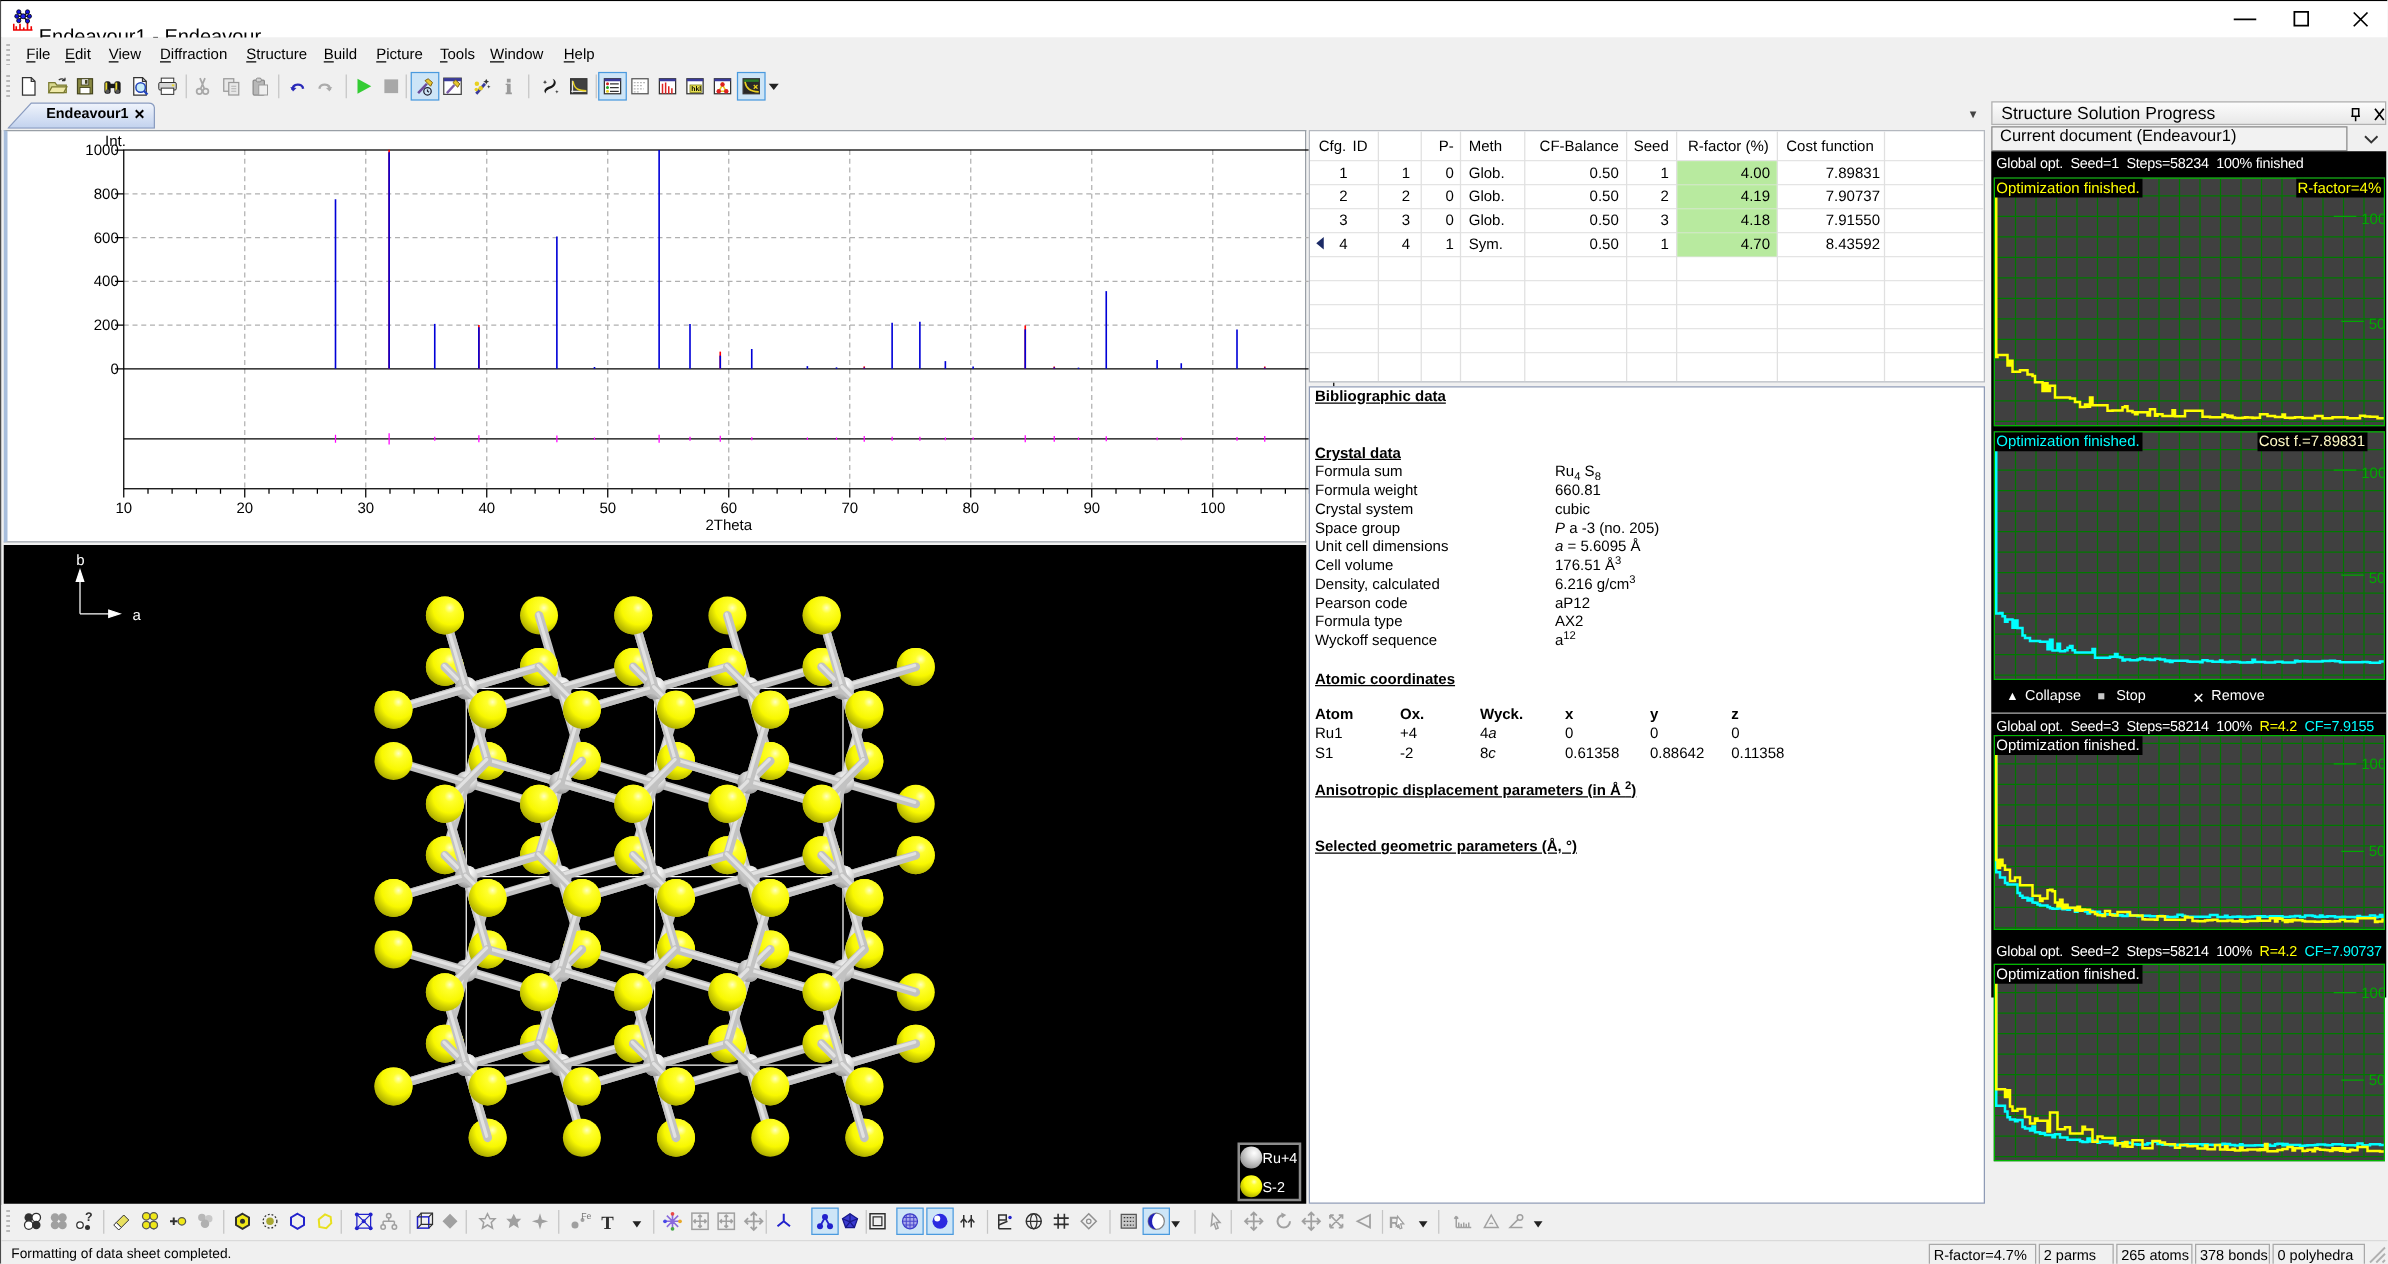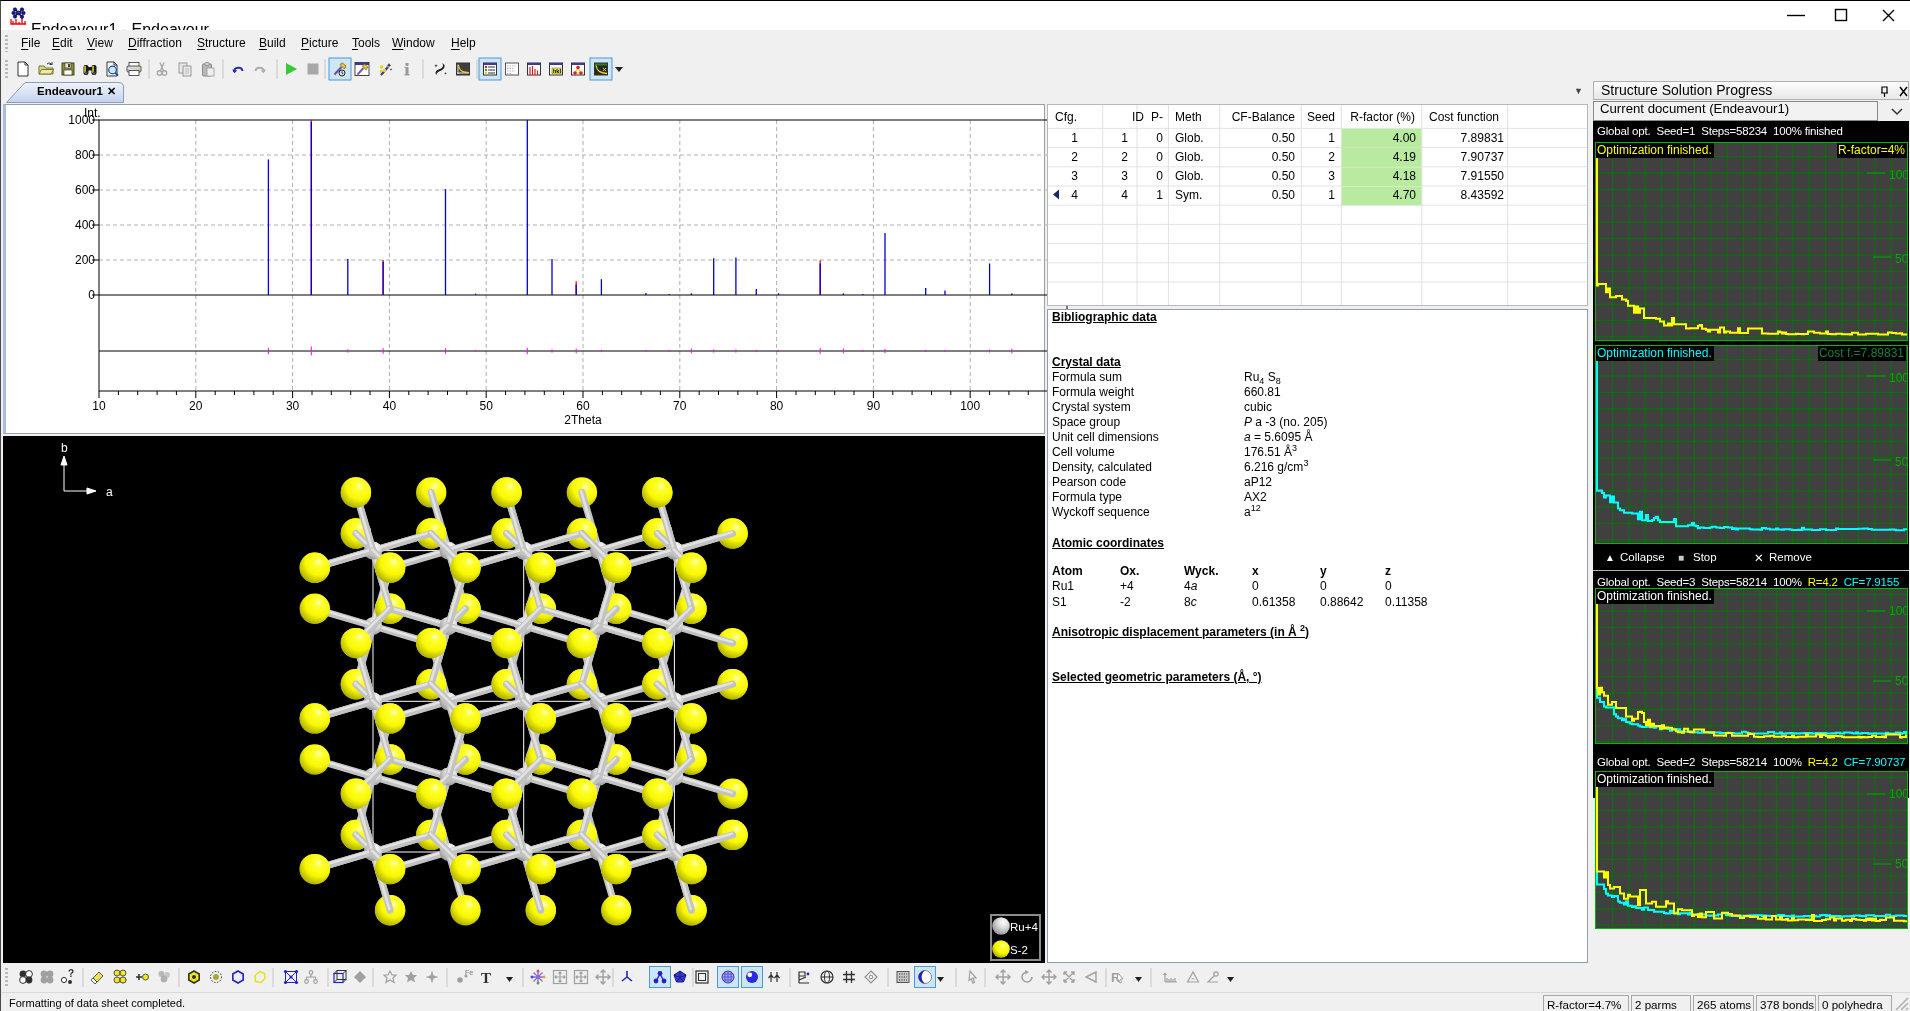--- a/index.html
+++ b/index.html
@@ -1175,21 +1175,21 @@
 <line x1="293.3" y1="0" x2="293.3" y2="200" stroke="#e0e0e0" stroke-width="1"></line>
 <line x1="373.9" y1="0" x2="373.9" y2="200" stroke="#e0e0e0" stroke-width="1"></line>
 <line x1="459.6" y1="0" x2="459.6" y2="200" stroke="#e0e0e0" stroke-width="1"></line>
 <rect x="293.8" y="23.9" width="79.59999999999997" height="18.7" fill="#b8ea9f"></rect>
 <rect x="293.8" y="43.1" width="79.59999999999997" height="18.7" fill="#b8ea9f"></rect>
 <rect x="293.8" y="62.3" width="79.59999999999997" height="18.7" fill="#b8ea9f"></rect>
 <rect x="293.8" y="81.5" width="79.59999999999997" height="18.7" fill="#b8ea9f"></rect>
 <path d="M11 84.5 L11 94.5 L5 89.5 Z" fill="#1b2a66"></path>
 </svg>
 <div class="abs" style="left:7px;top:5px">Cfg.</div>
-<div class="abs" style="left:16px;top:5px;width:80px;text-align:right">ID</div>
+<div class="abs" style="left:0px;top:5px;width:80px;text-align:center">ID</div>
 <div class="abs" style="left:35px;top:5px;width:80px;text-align:right">P-</div>
 <div class="abs" style="left:127px;top:5px">Meth</div>
 <div class="abs" style="left:167px;top:5px;width:80px;text-align:right">CF-Balance</div>
 <div class="abs" style="left:207px;top:5px;width:80px;text-align:right">Seed</div>
 <div class="abs" style="left:287px;top:5px;width:80px;text-align:right">R-factor (%)</div>
 <div class="abs" style="left:381px;top:5px">Cost function</div>
 <div class="abs" style="left:-50px;top:25.599999999999998px;width:80px;text-align:right">1</div>
 <div class="abs" style="left:0px;top:25.599999999999998px;width:80px;text-align:right">1</div>
 <div class="abs" style="left:35px;top:25.599999999999998px;width:80px;text-align:right">0</div>
 <div class="abs" style="left:127px;top:25.599999999999998px">Glob.</div>
@@ -1362,21 +1362,21 @@
 <line x1="0" y1="177.6" x2="311" y2="177.6"></line>
 <line x1="0" y1="194.0" x2="311" y2="194.0"></line>
 <line x1="271" y1="30" x2="289" y2="30" stroke="#00a800"></line>
 <line x1="277" y1="114" x2="295" y2="114" stroke="#00a800"></line>
             </g>
         <text class="glabel" x="293" y="36">100</text>
         <text class="glabel" x="299" y="120">50</text>
         <polyline points="1,0.0 1,0.0 1,144.7 2,144.7 4,144.7 4,144.4 6,144.4 6,146.9 8,146.9 8,151.4 10,151.4 10,149.5 12,149.5 14,149.5 14,156.2 16,156.2 16,150.4 18,150.4 18,156.4 20,156.4 22,156.4 22,162.4 24,162.4 24,164.3 26,164.3 28,164.3 28,166.8 30,166.8 32,166.8 34,166.8 36,166.8 36,167.4 38,167.4 40,167.4 42,167.4 42,173.3 44,173.3 44,165.7 46,165.7 46,174.3 48,174.3 50,174.3 50,168.9 52,168.9 52,174.9 54,174.9 56,174.9 56,174.1 58,174.1 58,172.1 60,172.1 60,170.8 62,170.8 62,174.2 64,174.2 64,175.9 66,175.9 68,175.9 70,175.9 72,175.9 74,175.9 76,175.9 78,175.9 78,173.1 80,173.1 80,180.2 82,180.2 84,180.2 86,180.2 88,180.2 90,180.2 92,180.2 92,179.3 94,179.3 96,179.3 96,177.1 98,177.1 98,179.6 100,179.6 100,179.9 102,179.9 102,182.3 104,182.3 104,181.5 106,181.5 108,181.5 108,182.1 110,182.1 112,182.1 114,182.1 114,181.5 116,181.5 116,180.8 118,180.8 120,180.8 120,181.5 122,181.5 124,181.5 124,182.0 126,182.0 128,182.0 128,180.9 130,180.9 132,180.9 132,181.6 134,181.6 136,181.6 136,182.9 138,182.9 138,182.3 140,182.3 140,183.5 142,183.5 142,182.6 144,182.6 146,182.6 148,182.6 150,182.6 152,182.6 154,182.6 154,183.2 156,183.2 156,183.4 158,183.4 160,183.4 162,183.4 164,183.4 164,183.7 166,183.7 166,182.1 168,182.1 170,182.1 170,182.8 172,182.8 174,182.8 174,183.4 176,183.4 178,183.4 180,183.4 180,182.4 182,182.4 182,183.6 184,183.6 186,183.6 186,183.8 188,183.8 188,183.3 190,183.3 192,183.3 194,183.3 194,183.5 196,183.5 196,183.9 198,183.9 200,183.9 202,183.9 202,183.8 204,183.8 204,184.0 206,184.0 206,181.8 208,181.8 208,183.6 210,183.6 212,183.6 214,183.6 216,183.6 216,184.0 218,184.0 220,184.0 222,184.0 224,184.0 224,183.3 226,183.3 228,183.3 230,183.3 230,184.0 232,184.0 234,184.0 236,184.0 238,184.0 240,184.0 240,182.6 242,182.6 242,183.1 244,183.1 244,183.0 246,183.0 248,183.0 250,183.0 250,183.1 252,183.1 254,183.1 256,183.1 258,183.1 260,183.1 262,183.1 262,182.7 264,182.7 266,182.7 268,182.7 268,182.6 270,182.6 272,182.6 272,183.0 274,183.0 276,183.0 276,183.8 278,183.8 280,183.8 282,183.8 282,183.8 284,183.8 286,183.8 288,183.8 290,183.8 292,183.8 294,183.8 294,183.6 296,183.6 298,183.6 298,183.7 300,183.7 300,184.2 302,184.2 304,184.2 304,184.2 306,184.2 306,184.2 308,184.2 308,183.2 310,183.2 312,183.2 312,182.5" fill="none" stroke="#00ffff" stroke-width="2"></polyline>
       </svg>
       <div class="ovl" style="left:0;top:0;color:#00ffff">Optimization finished.</div>
-      <div class="ovl" style="right:1px;top:0;color:#15803d">Cost f.=7.89831</div>
+      <div class="ovl" style="right:13px;top:0;color:#fef9c3">Cost f.=7.89831</div>
     </div>
     <div class="abs" style="top:430px;left:0;width:316px;height:17px;color:#fff;font-size:11.5px">
       <span class="abs" style="left:12px;top:1px;font-size:10px">▲</span>
           <span class="abs" style="left:27px">Collapse</span>
       <span class="abs" style="left:85px;top:1px;font-size:10px;color:#c8c8c8">■</span>
           <span class="abs" style="left:100px">Stop</span>
       <span class="abs" style="left:161px;top:0px">✕</span>
           <span class="abs" style="left:176px">Remove</span>
     </div>
     <div class="abs" style="left:0;top:449px;width:316px;height:1px;background:#b0b0b0"></div>

